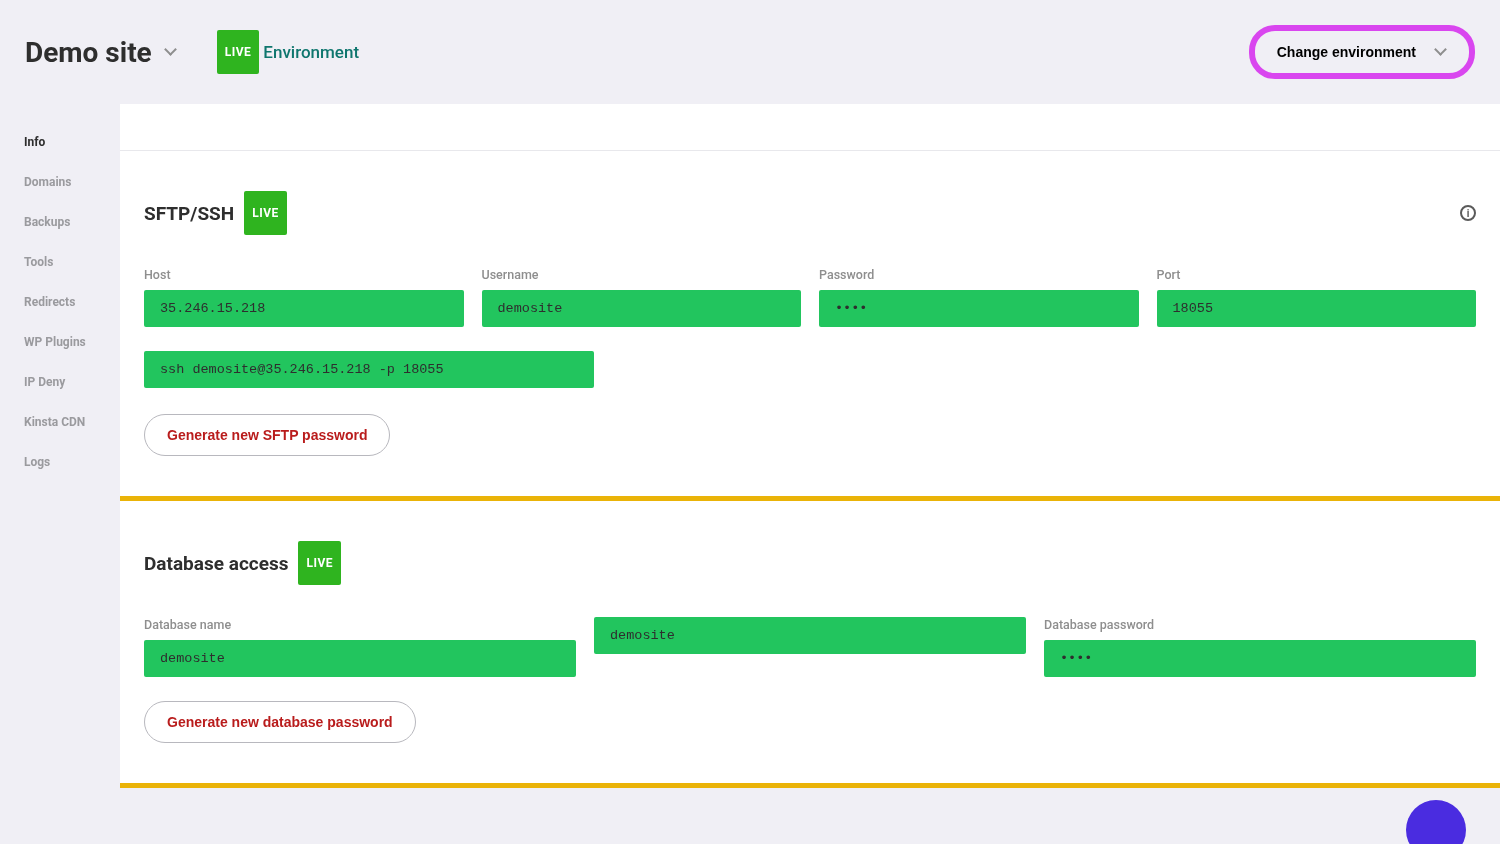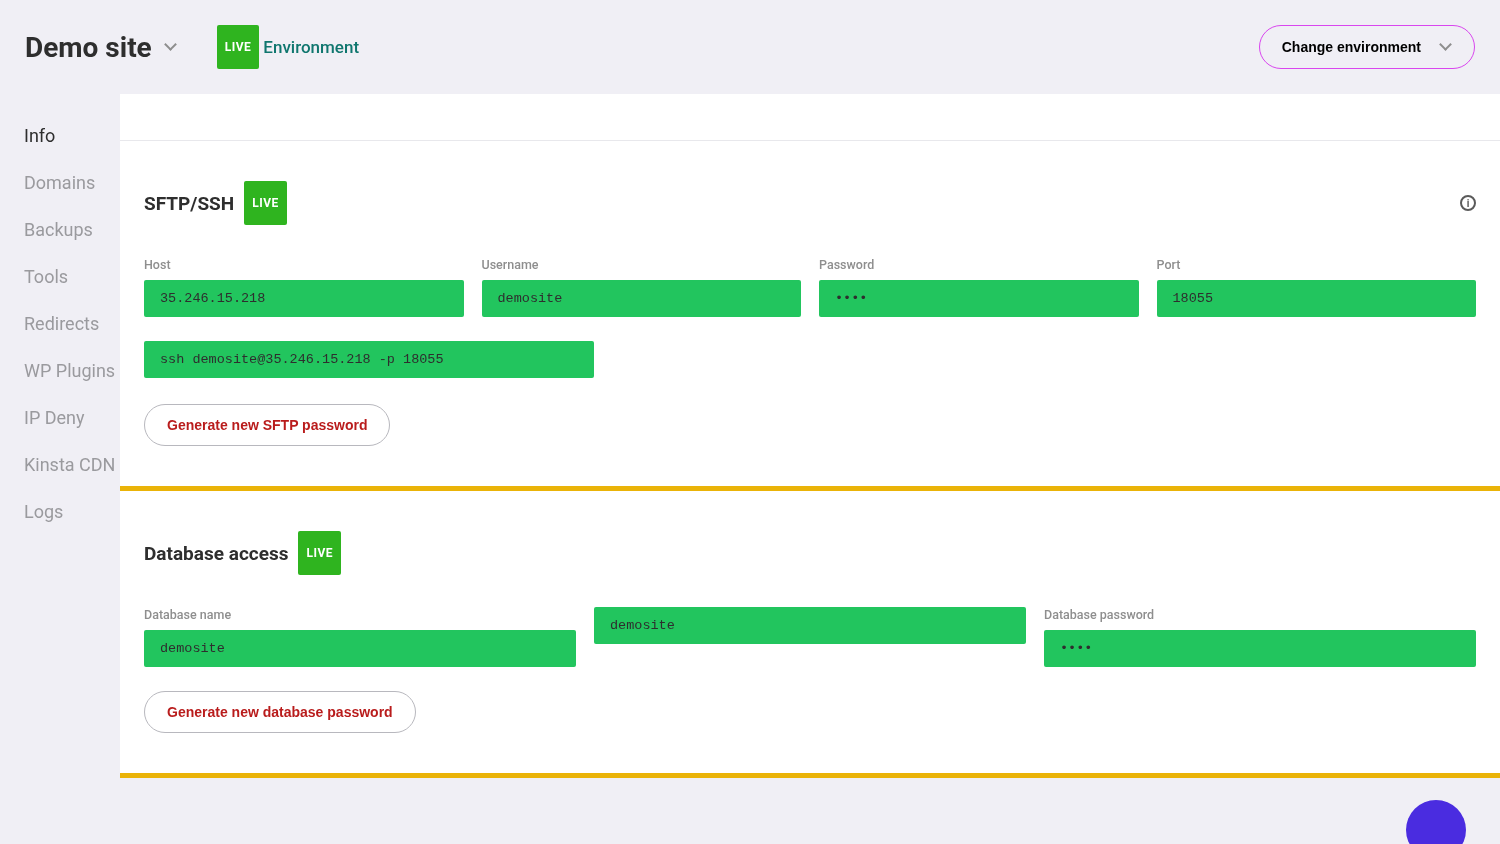--- a/index.html
+++ b/index.html
@@ -55,43 +55,43 @@
       border-radius: 2px;
       letter-spacing: 0.5px;
     }
     .env-text {
       font-size: 17px;
       color: #0f766e;
       font-weight: 500;
       margin-left: 4px;
     }
     .change-env-btn {
-      border: 1px solid #d946ef;
+      border: 6px solid #d946ef;
       background: #f0eff5;
       border-radius: 26px;
       padding: 13px 22px;
       font-size: 14px;
       font-weight: 600;
       display: flex;
       align-items: center;
       gap: 20px;
       cursor: pointer;
     }
     .content-wrap {
       display: flex;
     }
     .sidebar {
       width: 120px;
       padding: 18px 0 0 24px;
       flex-shrink: 0;
     }
     .sidebar-item {
       padding: 13px 0;
-      font-size: 18px;
-      font-weight: 400;
+      font-size: 12px;
+      font-weight: 700;
       color: #9a9a9e;
       cursor: pointer;
     }
     .sidebar-item.active {
       color: #2e2e2e;
     }
     .main {
       flex: 1;
       background: #fff;
       margin-right: 0;

